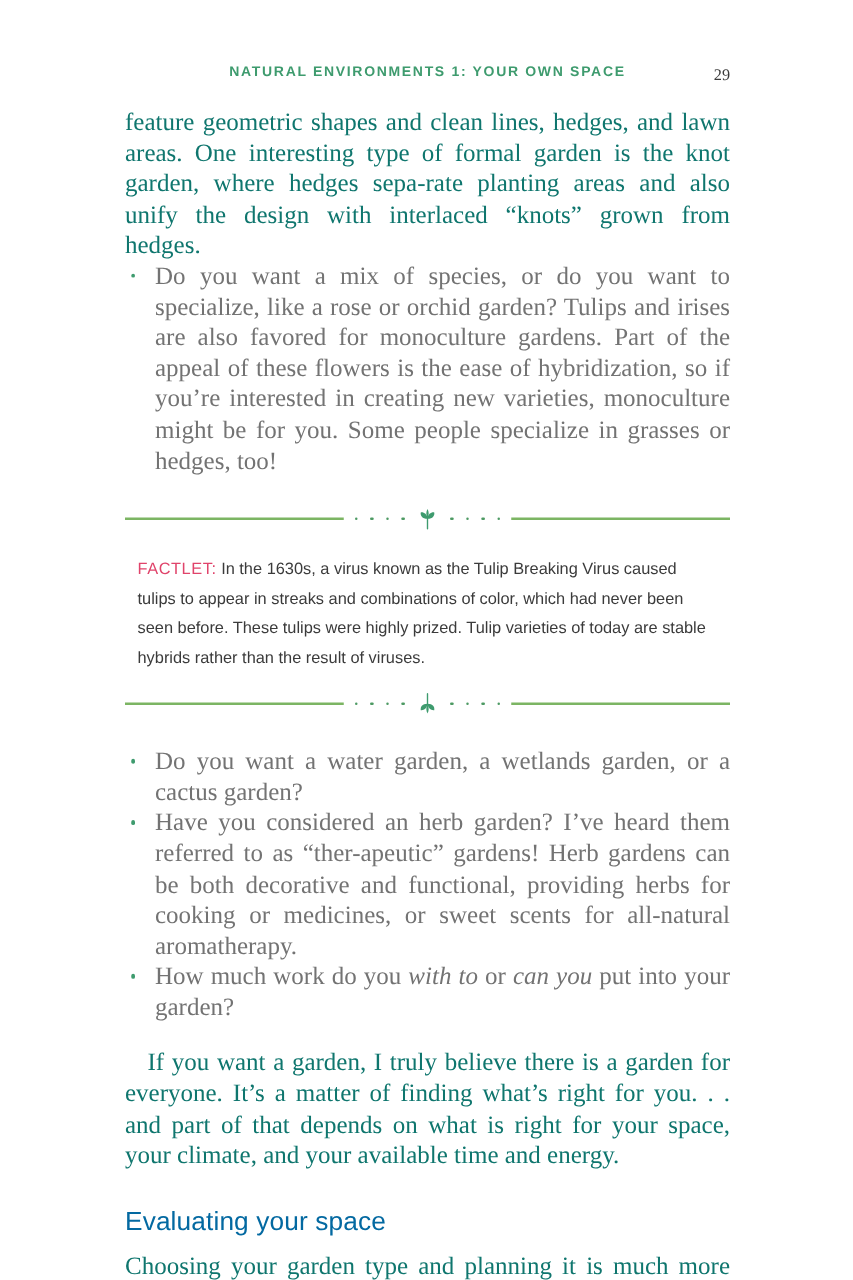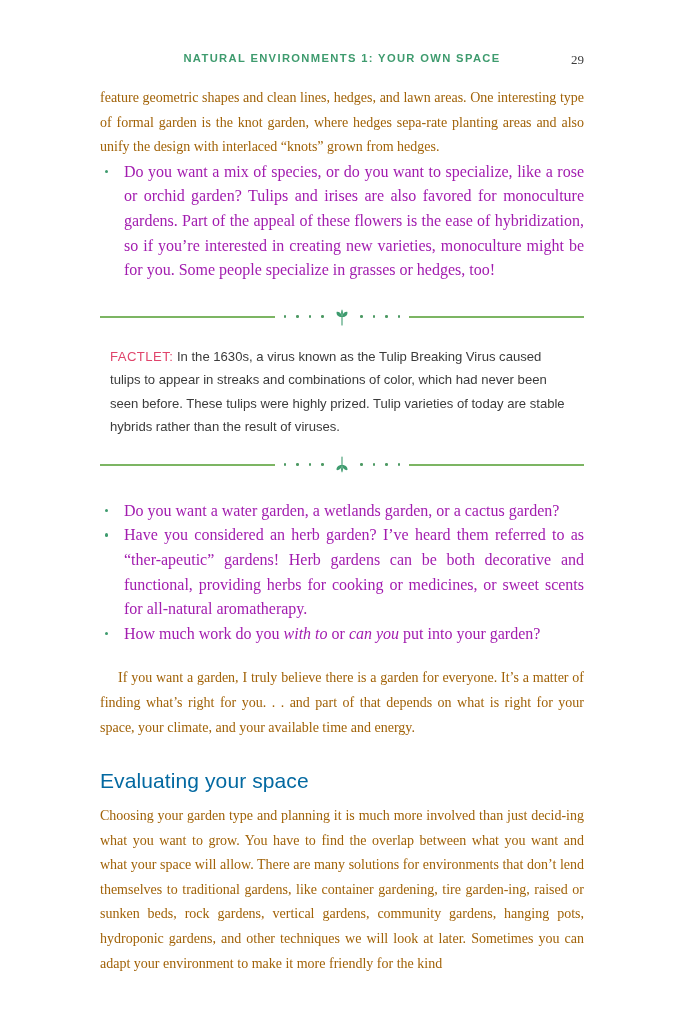--- a/index.html
+++ b/index.html
@@ -58,43 +58,43 @@
   
   .column {
     position: absolute;
     left: 100px;
     top: 86px;
     width: 484px;
   }
 
   p.body {
     margin: 0;
-    font-size: 14px;
+    font-size: 20px;
     line-height: 24.6px;
     text-align: justify;
     text-justify: inter-word;
     hyphens: manual;
-    color: #a16207;
+    color: #0f766e;
   }
   p.body.indent { text-indent: 18px; }
   p.body.cont { text-indent: 0; }
 
   
   ul.bullets {
     list-style: none;
     margin: 0;
     padding: 0;
   }
   ul.bullets li {
     position: relative;
     padding-left: 24px;
-    font-size: 16px;
+    font-size: 20px;
     line-height: 24.6px;
     text-align: justify;
-    color: #a21caf;
+    color: #737373;
   }
   ul.bullets li .dot {
     position: absolute;
     left: 5px;
     top: 10px;
     width: 3.4px;
     height: 3.4px;
     border-radius: 50%;
     background: #3e9b6e;
   }

